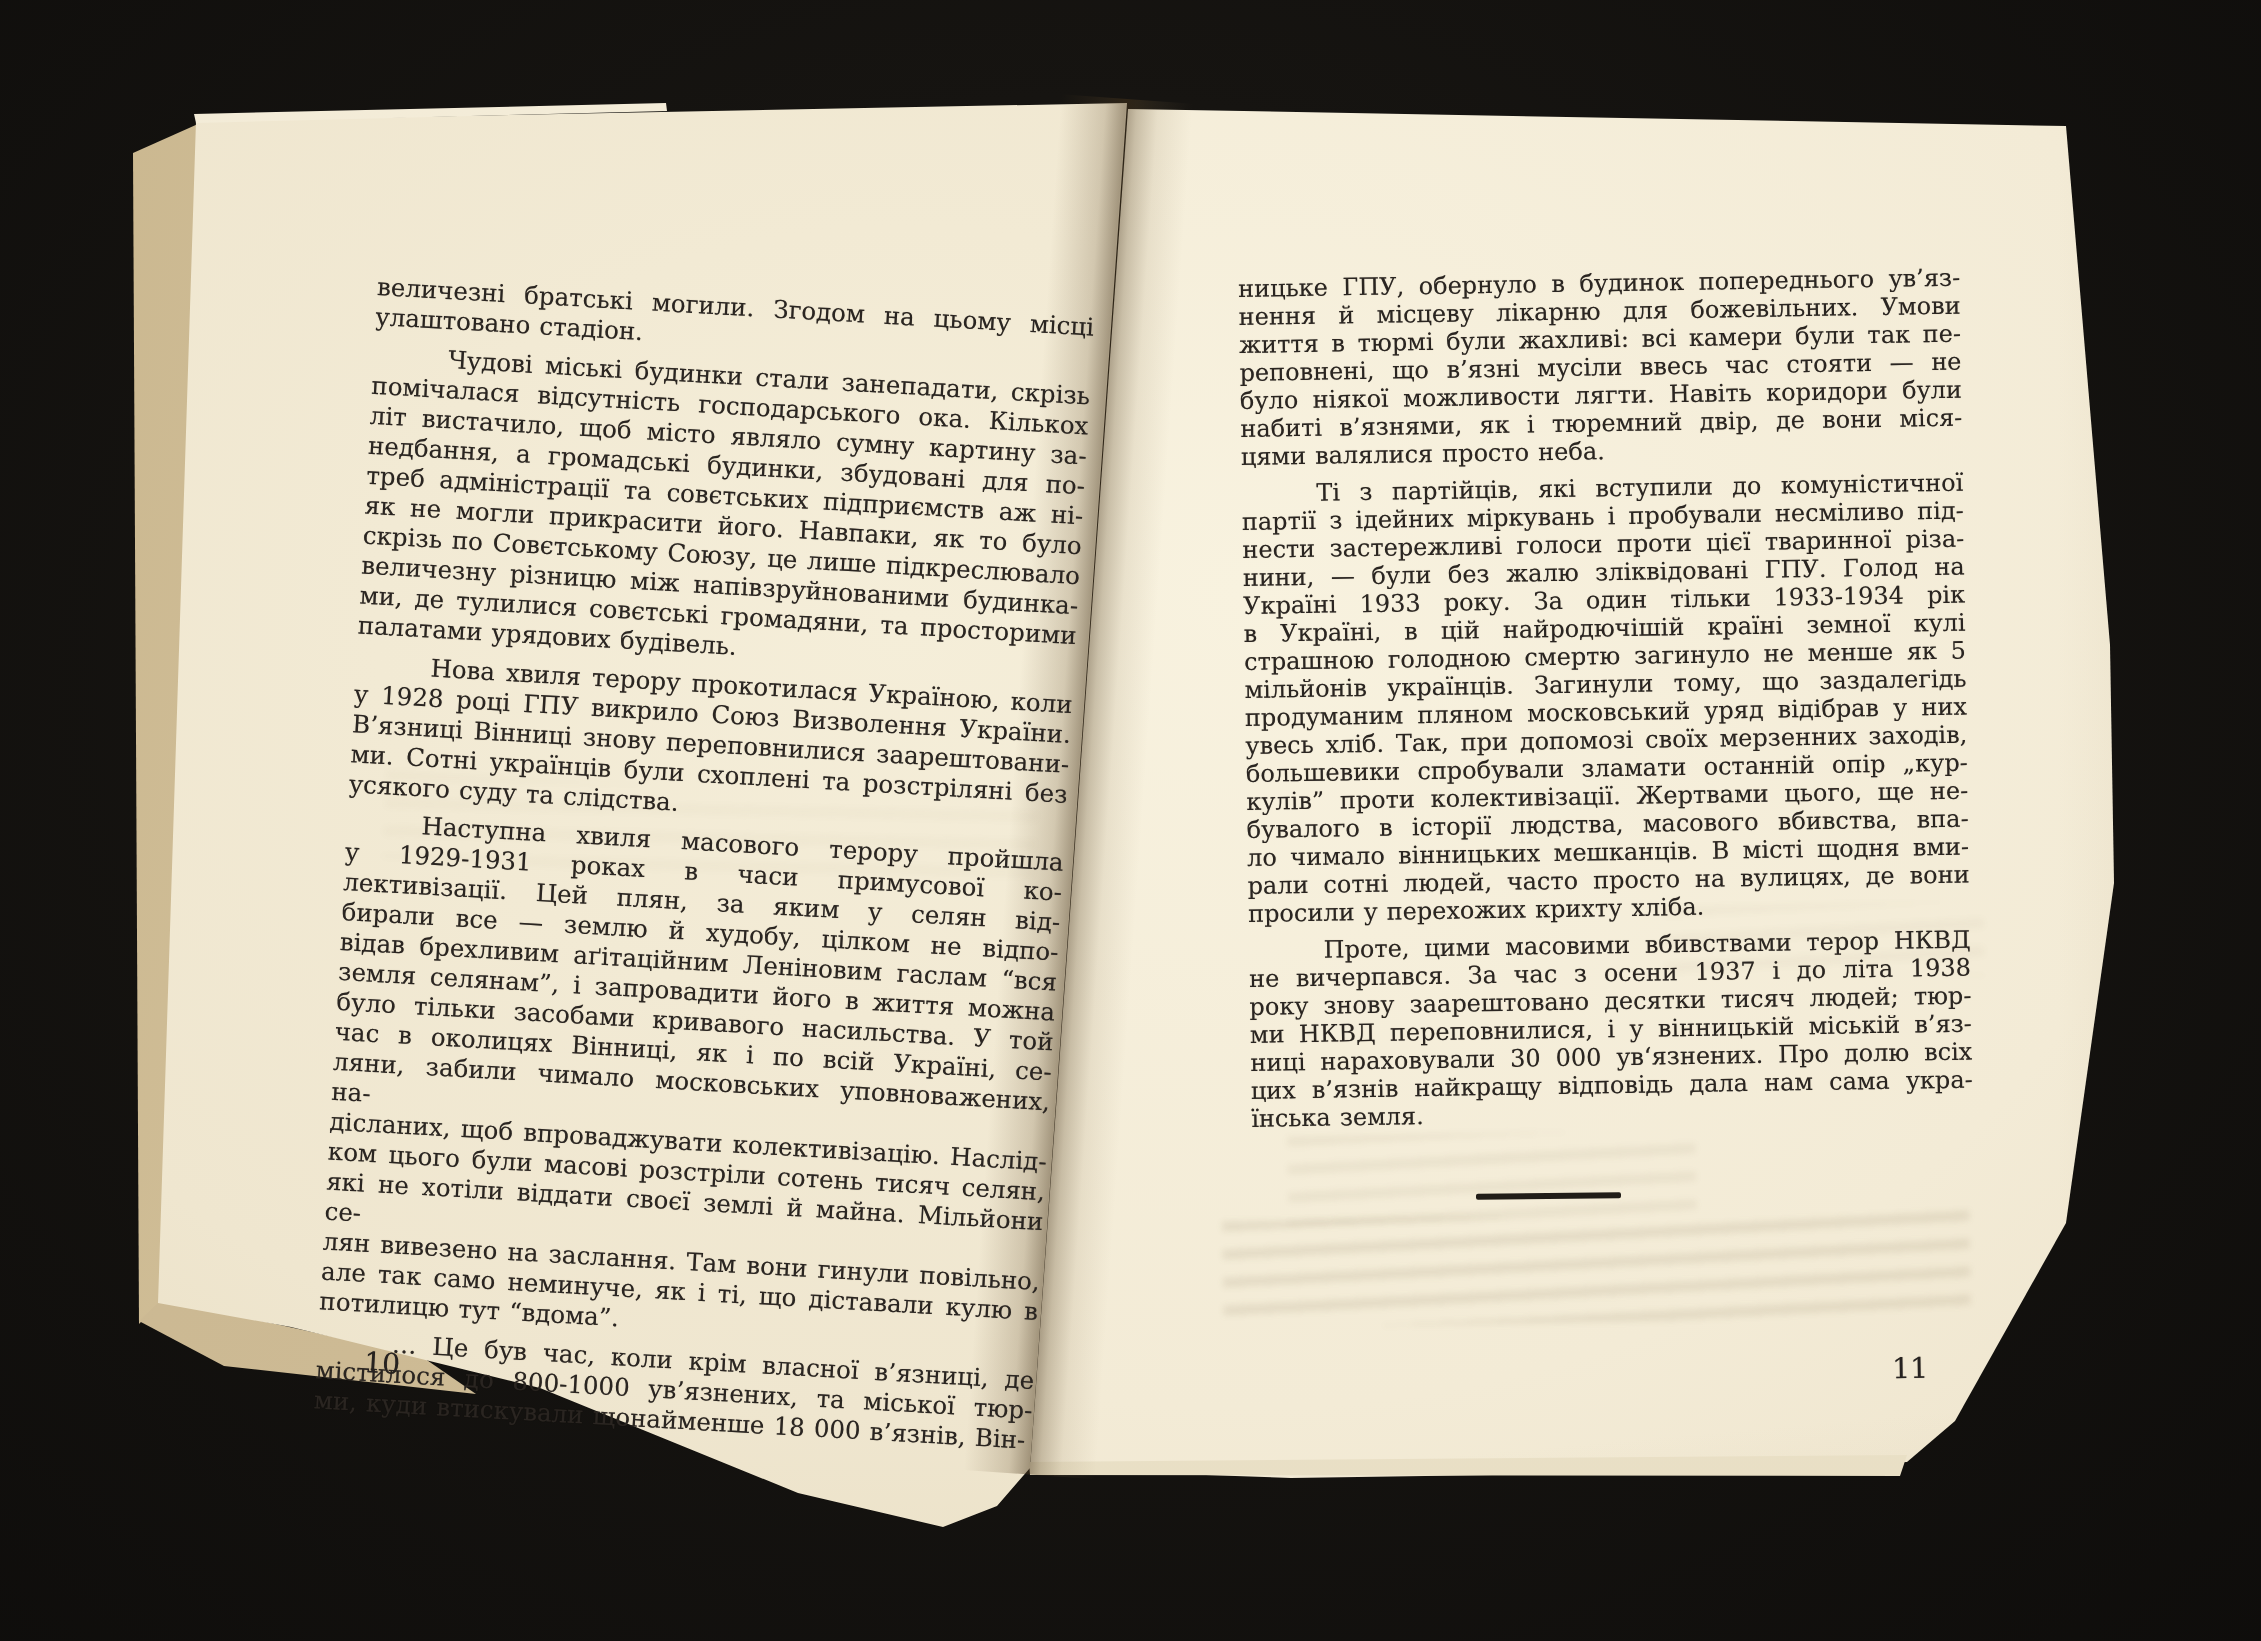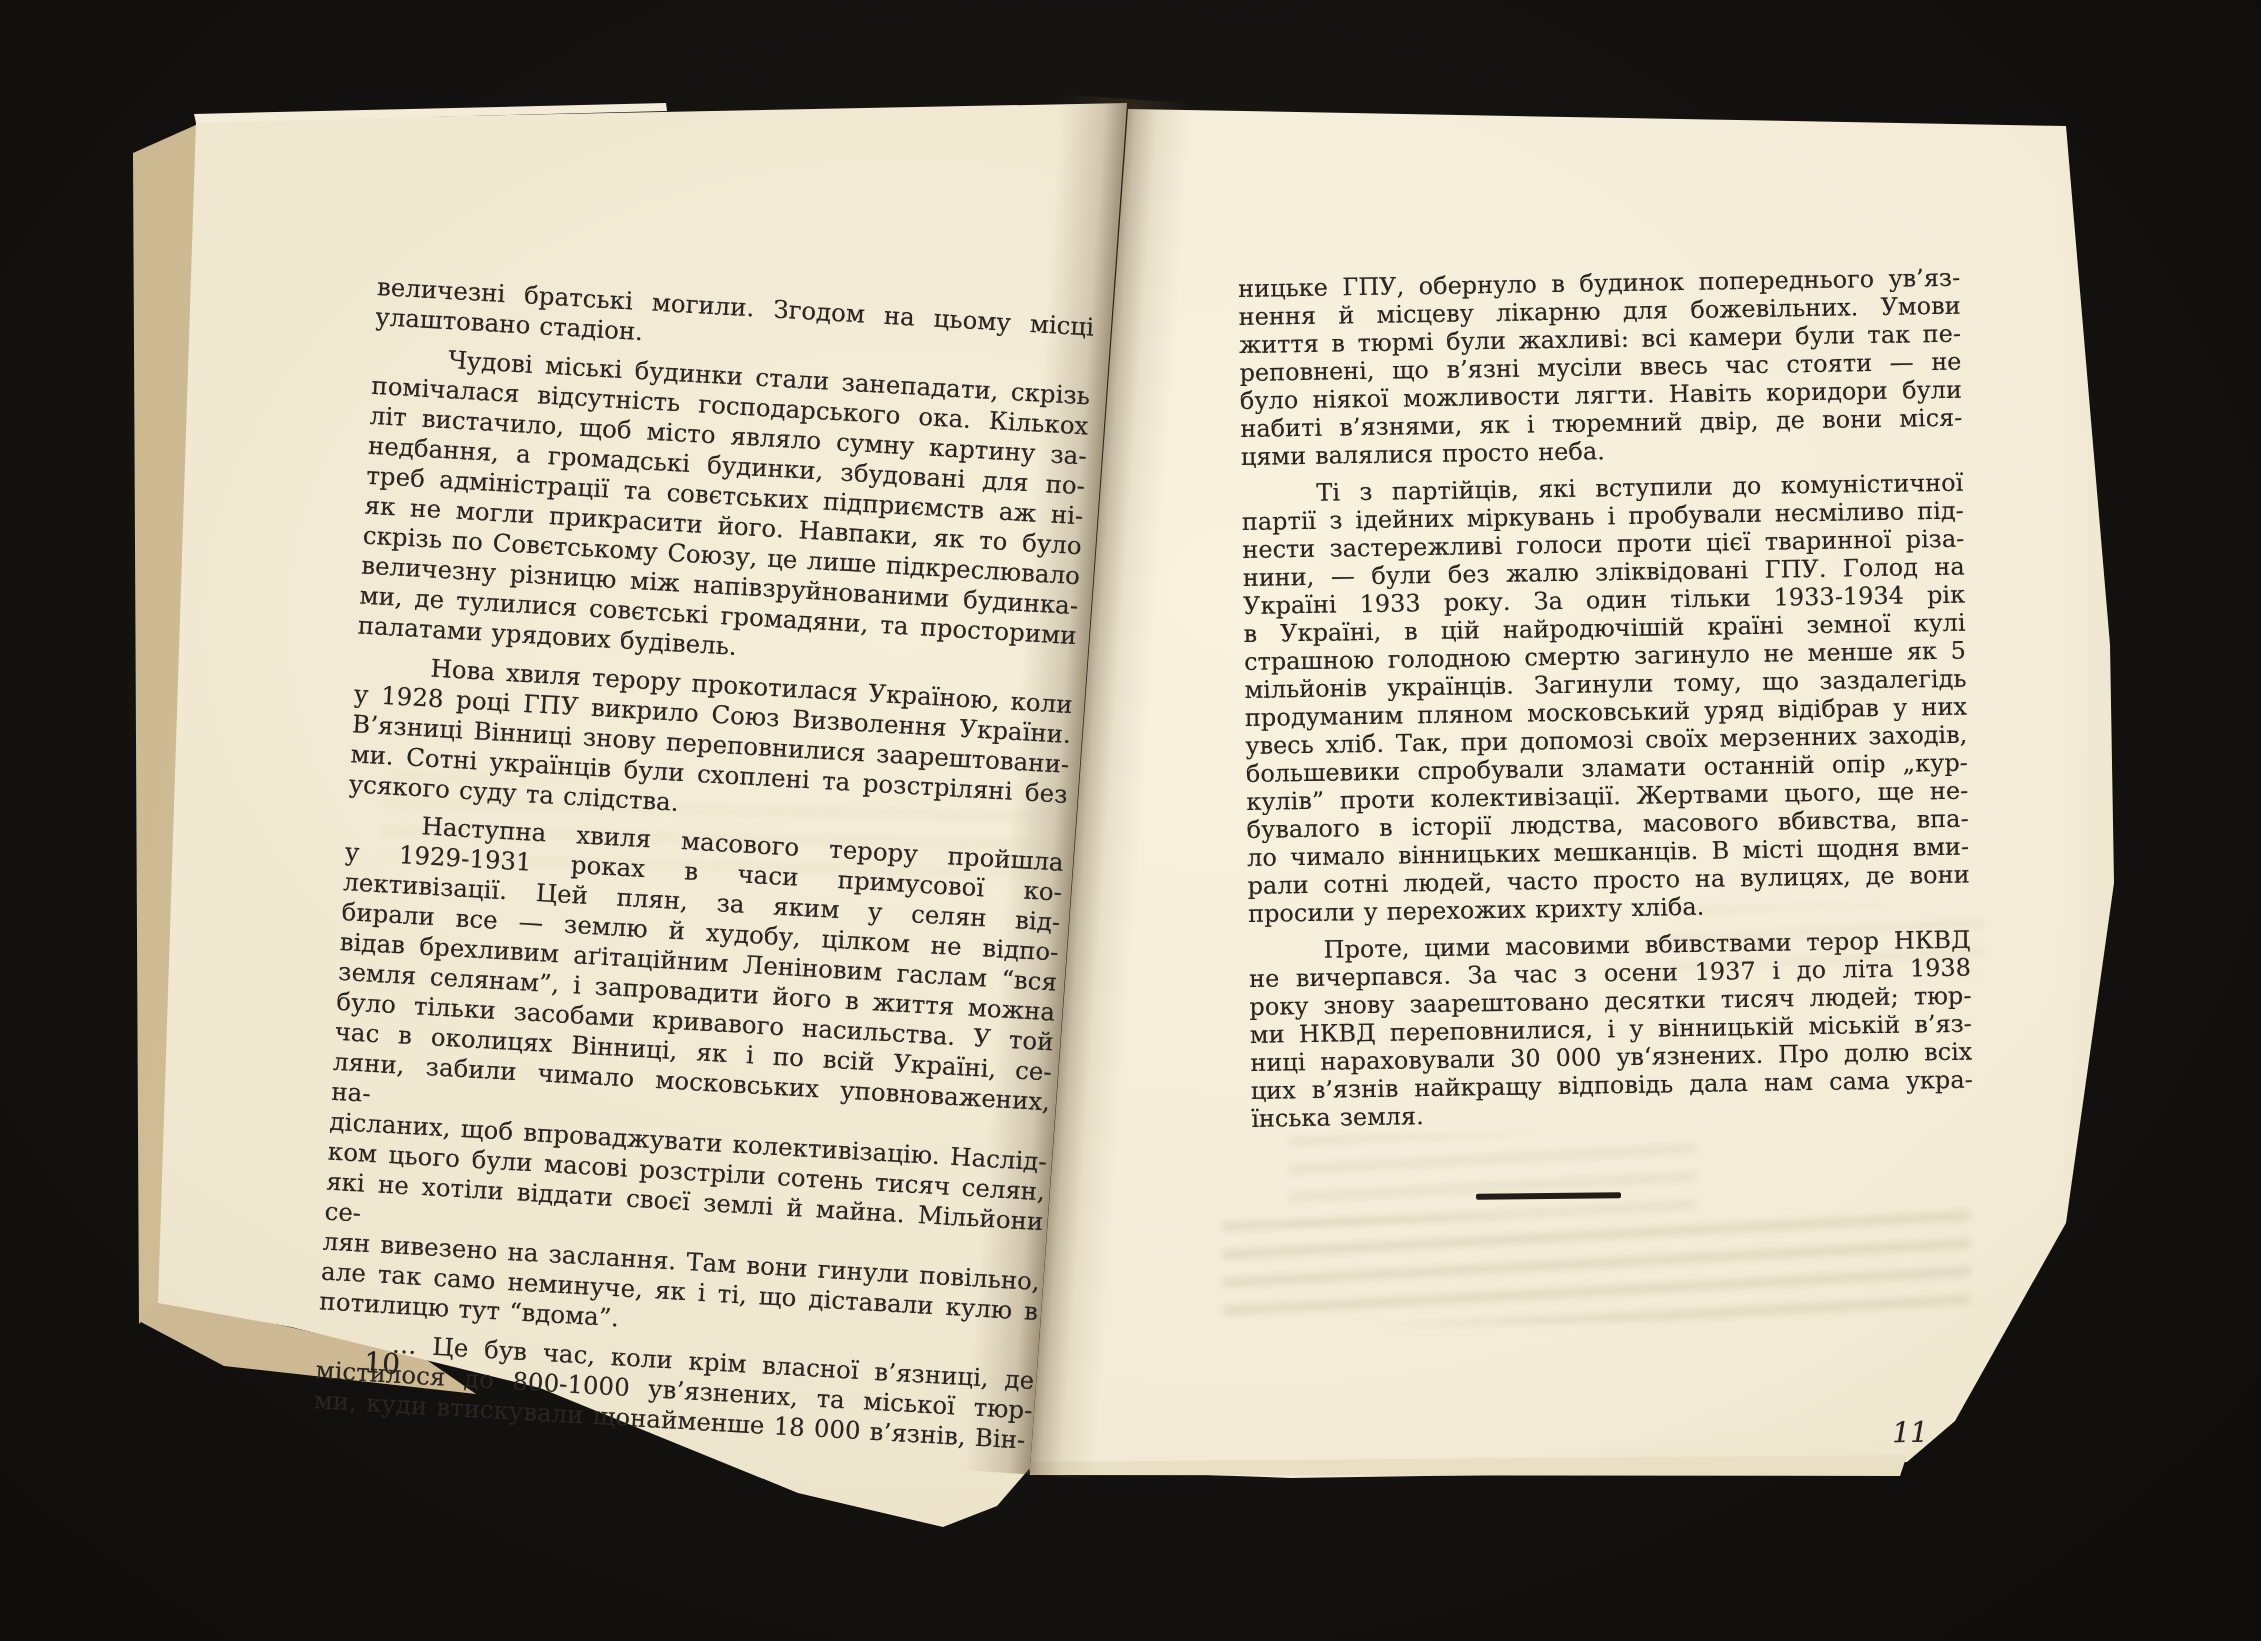--- a/index.html
+++ b/index.html
@@ -88,21 +88,21 @@
     transform:rotate(-0.9deg); transform-origin:0 0;
   }
   .para{margin:0;}
   .para + .para{margin-top:8.8px;}
   .line{text-align:justify; text-align-last:justify; word-spacing:1.4px;}
   .line.end{text-align-last:left;}
   .line.ind{text-indent:75px;}
 
   .pagenum{position:absolute; color:#262220; font-size:28.5px; text-shadow:0 0 0.7px rgba(42,36,28,.5);}
   .num-left{left:364px; top:1347px; transform:rotate(3.2deg);}
-  .num-right{left:1892px; top:1416px; transform:rotate(-0.9deg);font-style:italic;}
+  .num-right{left:1892px; top:1352px; transform:rotate(-0.9deg);}
 
   .divider{
     position:absolute; left:1476px; top:1193px; width:145px; height:6.1px;
     background:#211d18; border-radius:2px; transform:rotate(-0.6deg);
   }
 </style>
 </head>
 <body>
 
 <div class="scene">

